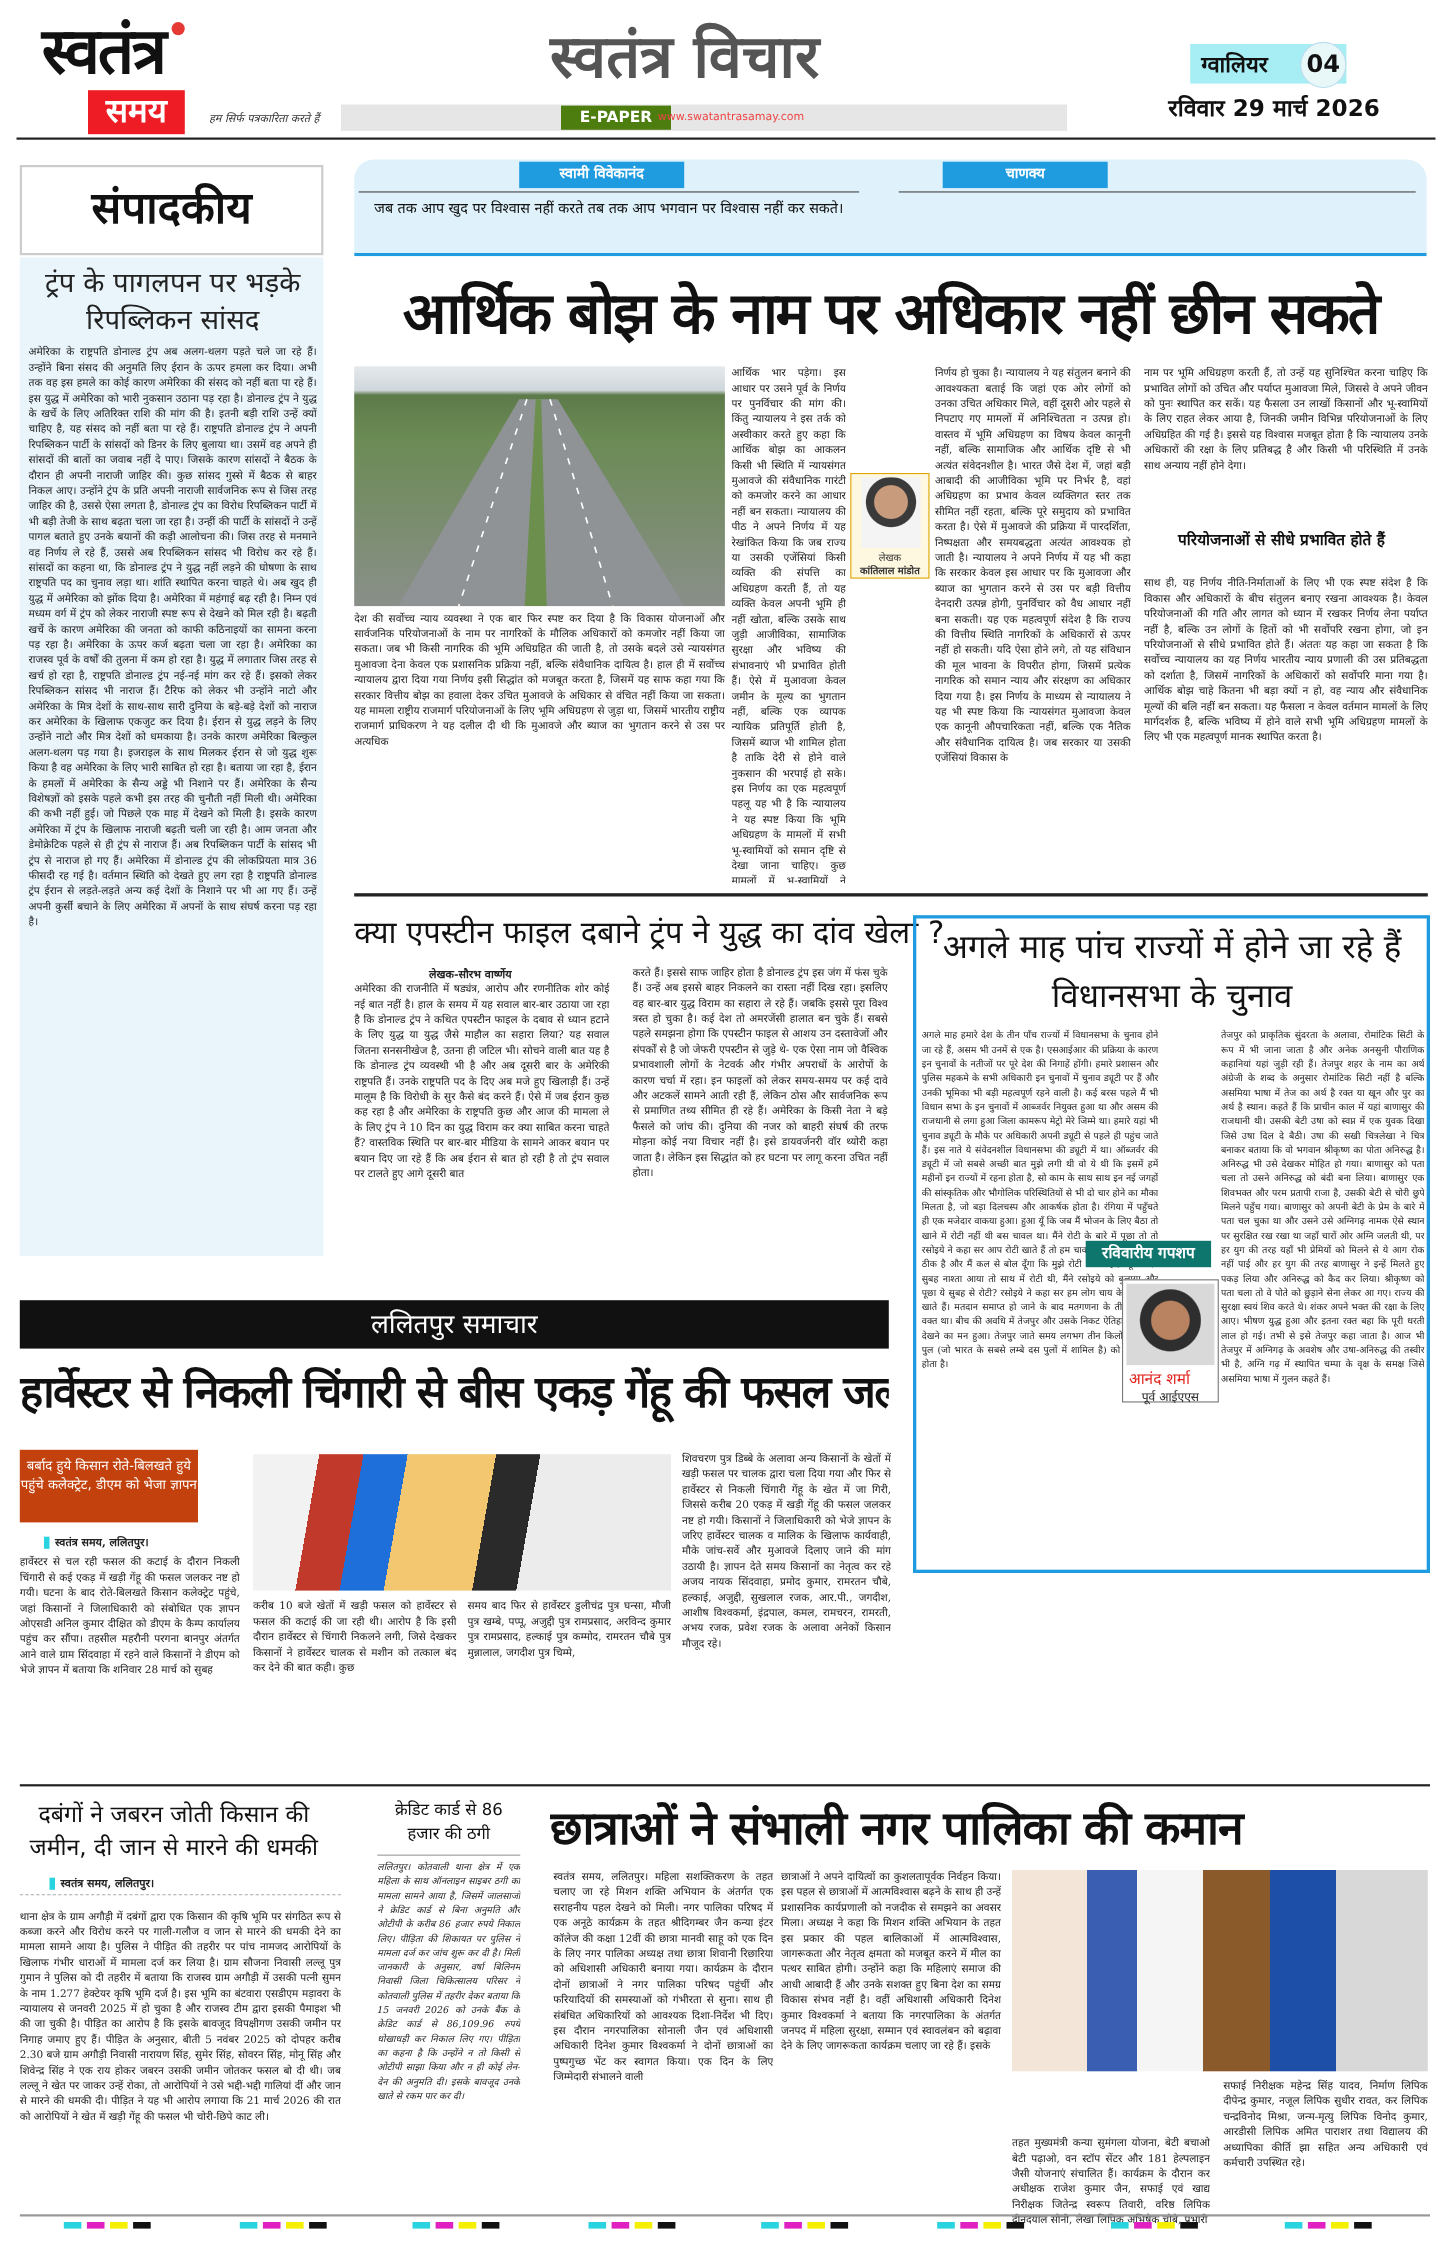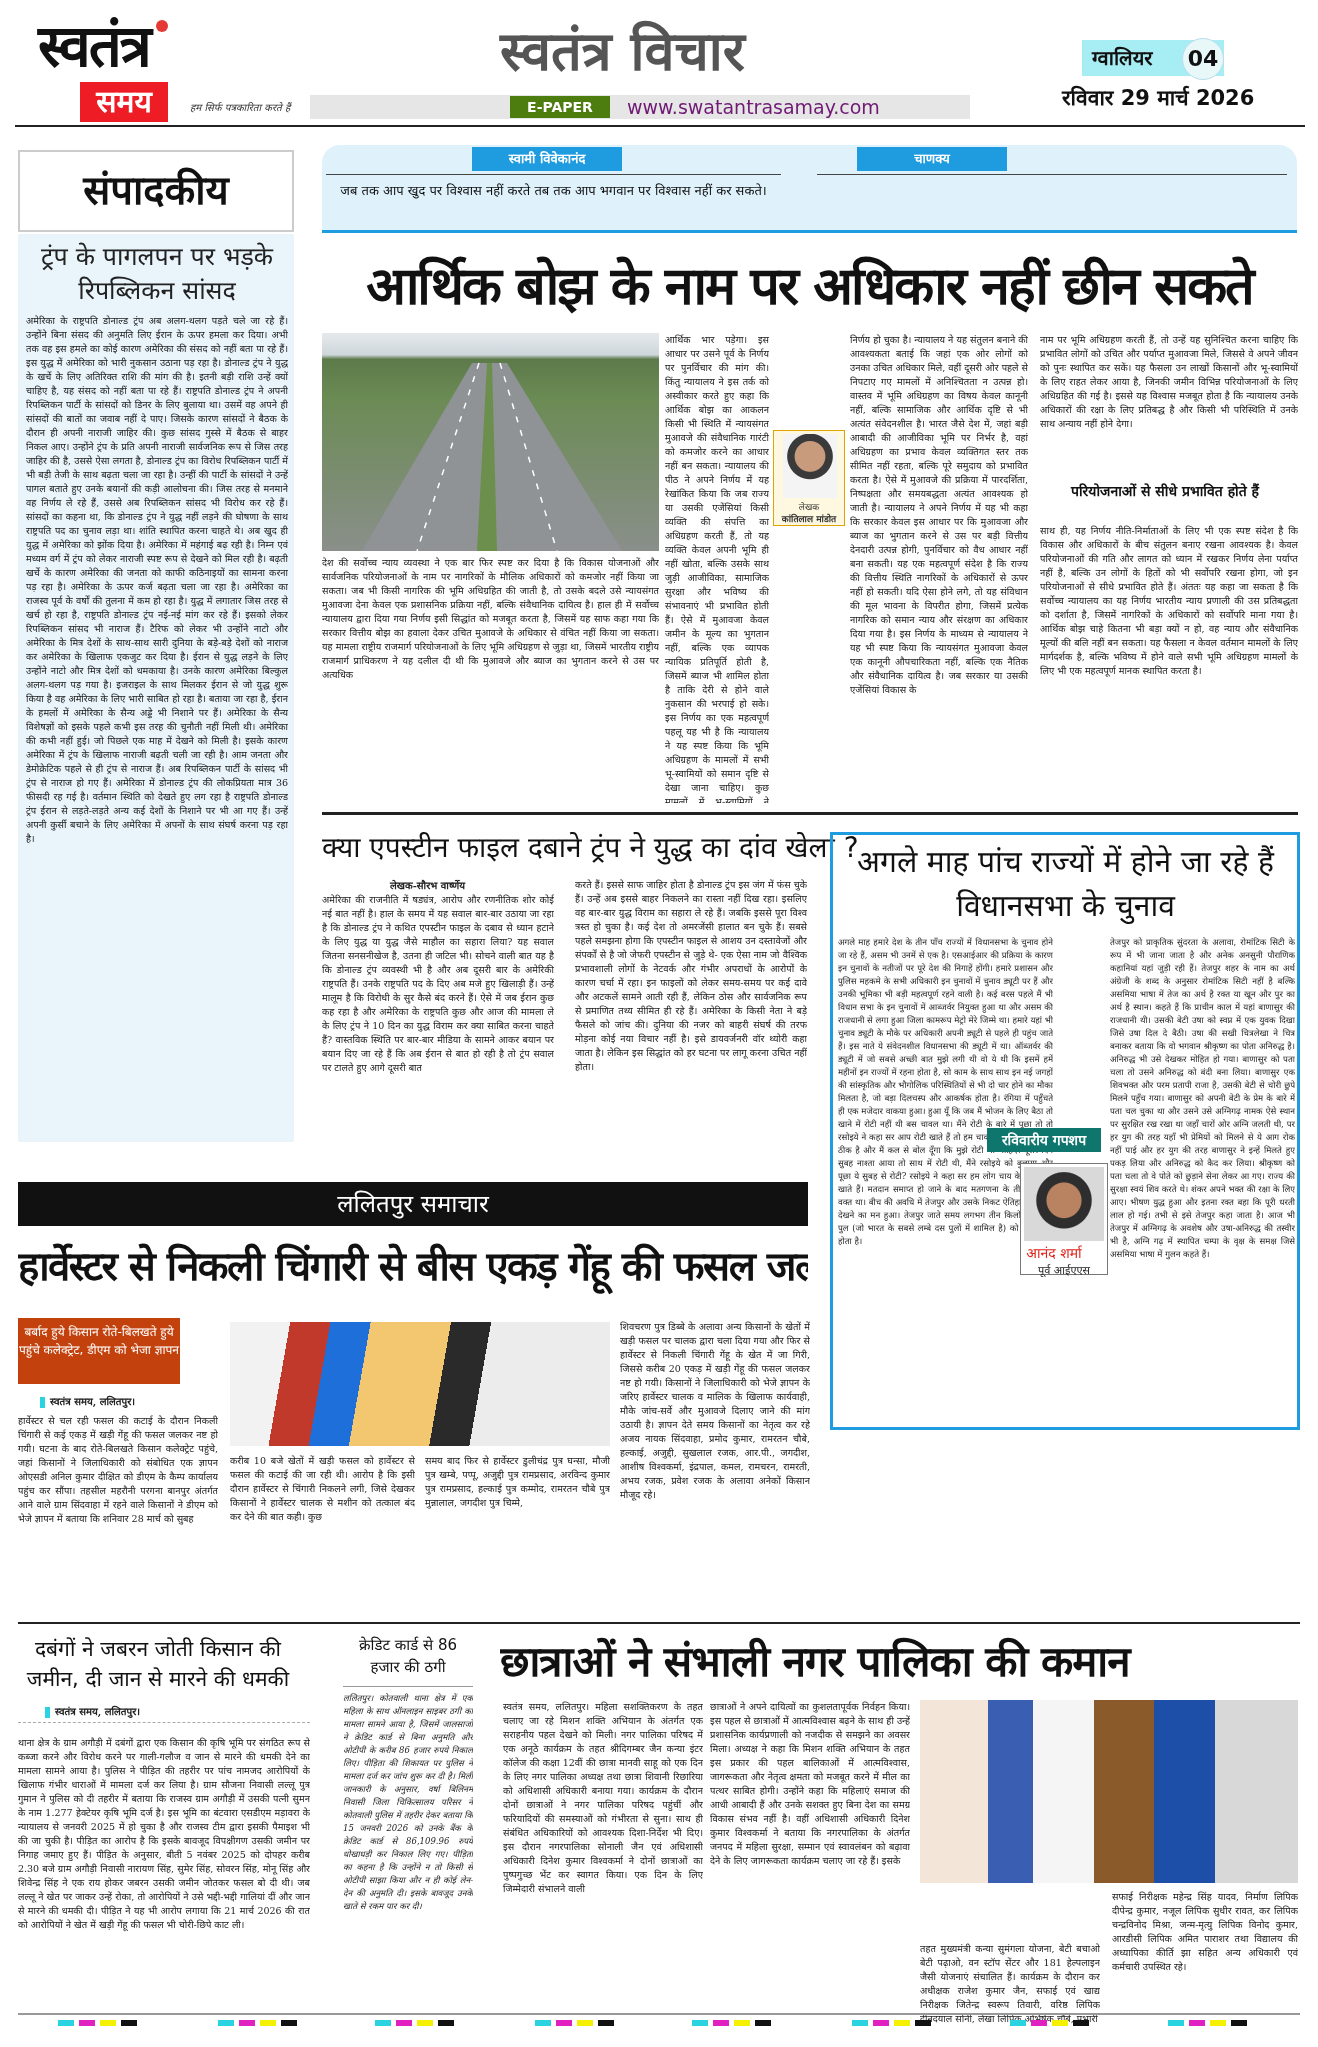--- a/index.html
+++ b/index.html
@@ -1,26 +1,26 @@
 <!DOCTYPE html>
 <html><head>
 <meta charset="utf-8">
 <style>
 *{box-sizing:border-box;margin:0;padding:0}
 body{width:1318px;height:2047px;background:#fff;font-family:"DejaVu Sans",sans-serif;color:#111;position:relative;overflow:hidden}
 .abs{position:absolute}
-.hd-logo1{left:38px;top:18px;font-family:Liberation Serif, serif;font-weight:bold;font-size:58px;line-height:58px;color:#111;letter-spacing:-2px}
+.hd-logo1{left:38px;top:18px;font-family:Liberation Sans, sans-serif;font-weight:bold;font-size:58px;line-height:58px;color:#111;letter-spacing:-2px}
 .hd-logo1 .dot{position:absolute;left:118px;top:2px;width:12px;height:12px;border-radius:50%;background:#e53935}
 .hd-logo2{left:80px;top:82px;width:88px;height:40px;background:#ee1c24;color:#fff;font-weight:bold;font-size:30px;line-height:40px;text-align:center}
 .hd-tag{left:190px;top:100px;font-size:10px;font-style:italic;color:#333}
 .hd-rule{left:15px;top:125px;width:1290px;height:2px;background:#222}
 .hd-graybar{left:310px;top:95px;width:660px;height:24px;background:#e6e6e6}
 .hd-title{left:500px;top:22px;font-size:54px;line-height:60px;color:#555;font-weight:bold}
 .hd-epaper{left:510px;top:96px;width:100px;height:22px;background:#4d7c0f;color:#fff;font-weight:bold;font-size:14px;line-height:22px;text-align:center}
-.hd-url{left:627px;top:96px;font-size:19px;line-height:22px;color:#701a75}
+.hd-url{left:598px;top:96px;font-size:10px;line-height:22px;color:#ef4444}
 .hd-city{left:1082px;top:40px;width:142px;height:36px;background:#a7eef4;font-weight:bold;font-size:20px;line-height:36px;padding-left:10px}
 .hd-page{left:1182px;top:38px;width:42px;height:42px;border-radius:50%;background:#e8f7f8;border:1px solid #bde;font-weight:bold;font-size:22px;line-height:40px;text-align:center}
 .hd-date{left:1062px;top:84px;font-weight:bold;font-size:21px;line-height:28px}
 
 .ed-box{left:18px;top:150px;width:276px;height:82px;border:2px solid #ccc;background:#fff;font-family:"DejaVu Serif",serif;font-weight:bold;font-size:40px;line-height:76px;text-align:center}
 .ed-bg{left:18px;top:234px;width:276px;height:908px;background:#e9f4fb}
 .ed-title{left:26px;top:240px;width:262px;font-size:25px;line-height:34px;text-align:center;color:#222}
 .txt{font-family:"DejaVu Serif",serif;font-size:9.5px;line-height:14px;color:#222;text-align:justify;overflow:hidden}
 
 .q-band{left:322px;top:145px;width:975px;height:88px;background:#dff2fb;border-radius:18px 18px 0 0;border-bottom:3px solid #1f9be0}

